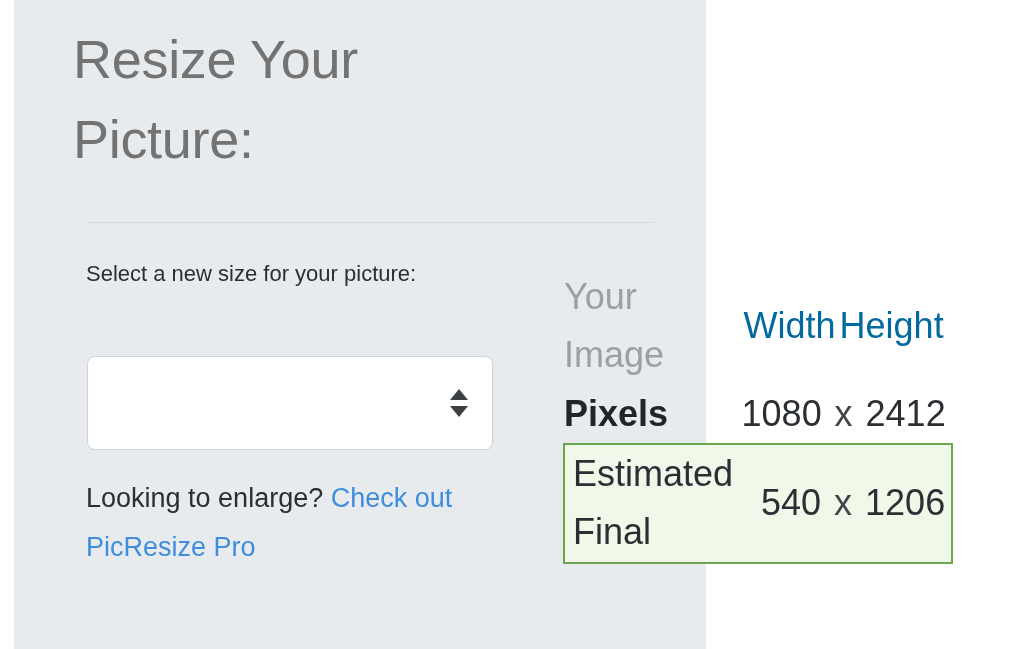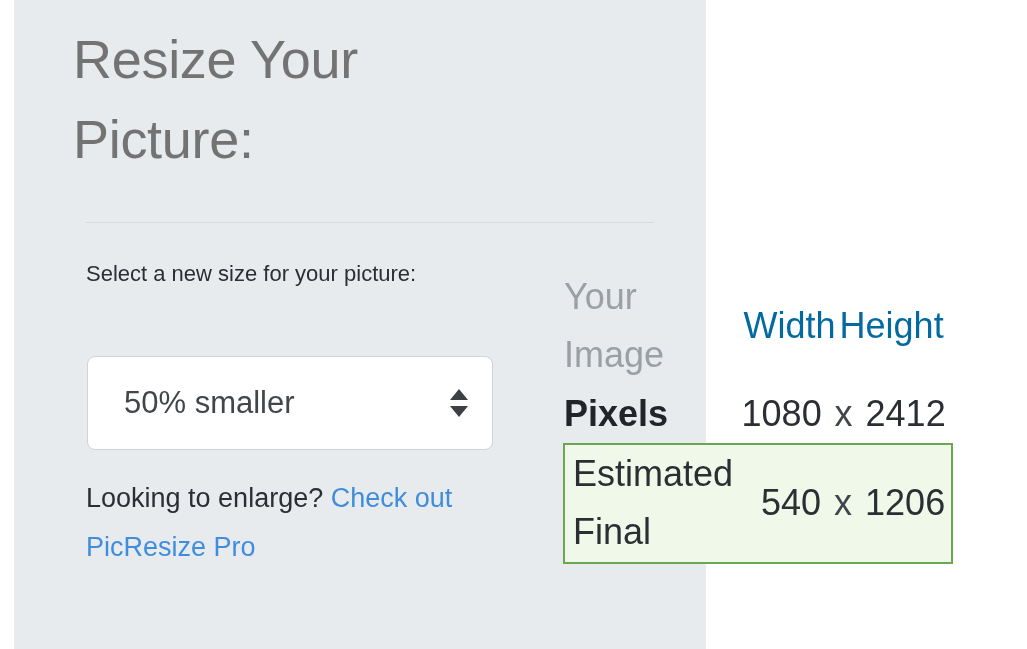--- a/index.html
+++ b/index.html
@@ -201,21 +201,20 @@
   <div class="panel">
     <div class="panel-inner">
 
       <h1 class="page-title">Resize Your Picture:</h1>
 
       <hr class="divider">
 
       <div class="form-label">Select a new size for your picture:</div>
 
       <div class="select-box">
-        <span class="select-value">50% smaller</span>
         <span class="select-arrows">
           <span class="tri up"></span>
           <span class="tri down"></span>
         </span>
       </div>
 
       <div class="enlarge-text">
         <span>Looking to enlarge? </span><a href="#">Check out PicResize Pro</a>
       </div>
 

